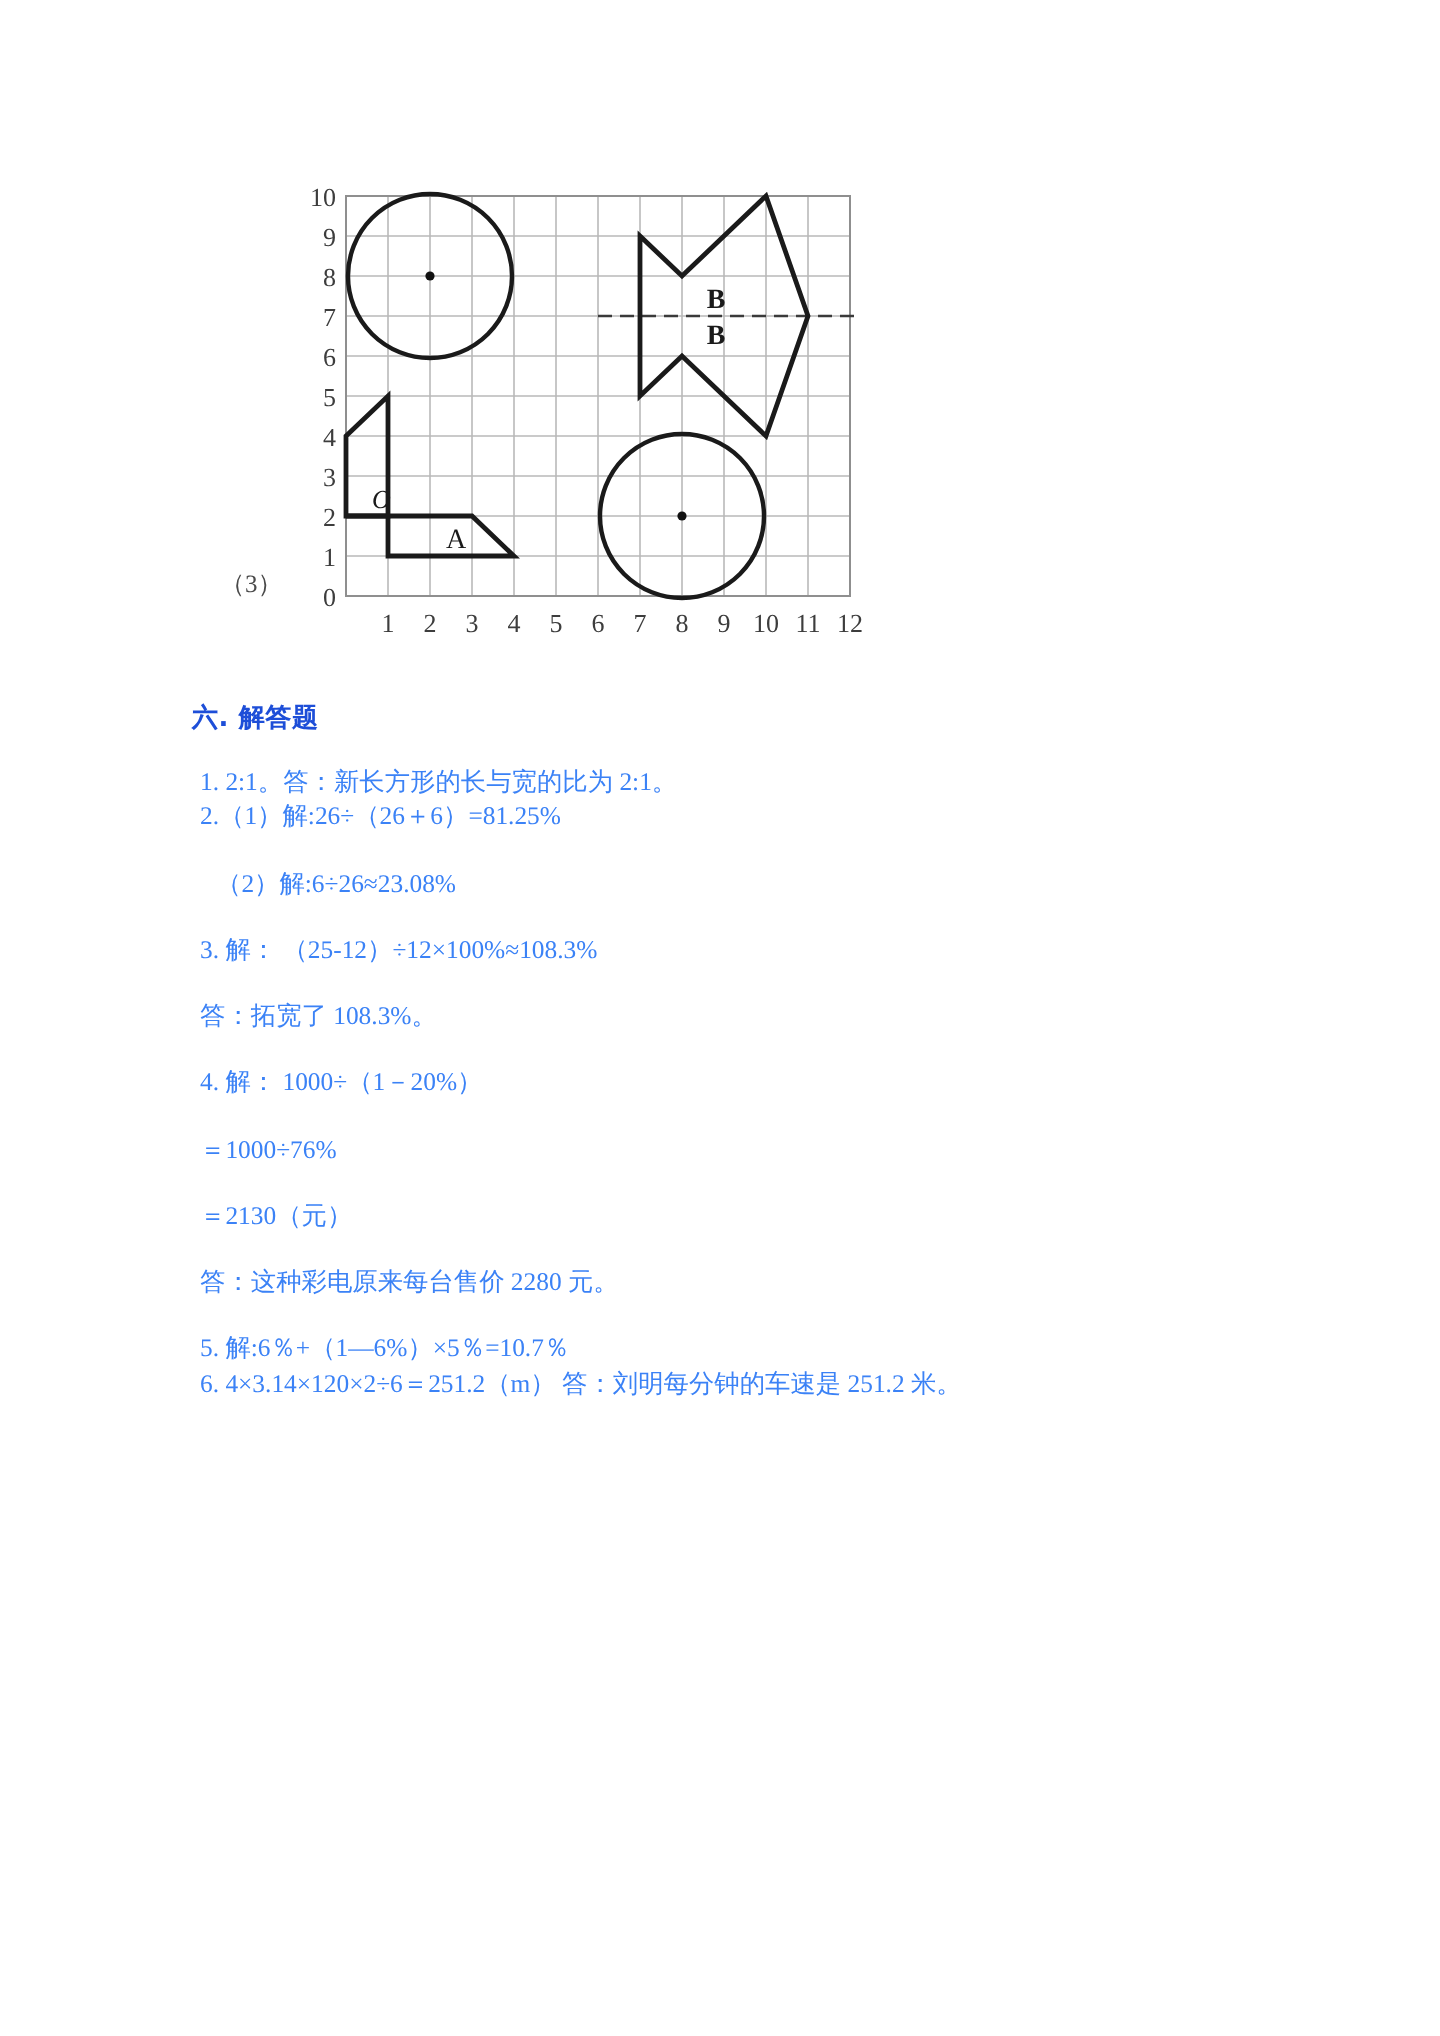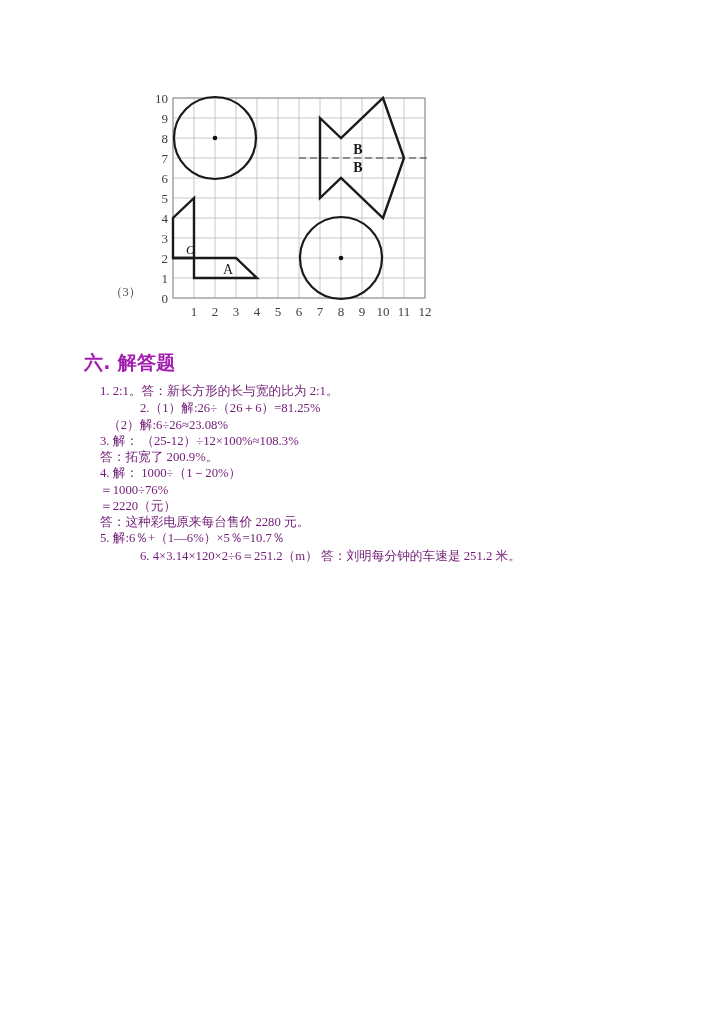--- a/index.html
+++ b/index.html
@@ -36,45 +36,45 @@
   }
   #grid-figure-svg {
     position: absolute;
     left: 130px;
     top: 78px;
   }
 
   
   #section-heading {
     position: absolute;
-    left: 84px;
+    left: 96px;
     top: 350px;
-    font-size: 19px;
+    font-size: 13px;
     font-weight: bold;
-    color: #a21caf;
+    color: #1d4ed8;
     font-family: "DejaVu Sans", "Liberation Sans", sans-serif;
     letter-spacing: 0.3px;
   }
 
   
   #answers {
     position: absolute;
     left: 100px;
     top: 383px;
     width: 560px;
   }
   .ans-line {
     font-size: 12.7px;
-    color: #701a75;
+    color: #3b82f6;
     line-height: 1.28;
     white-space: nowrap;
     font-family: "Liberation Serif", "DejaVu Serif", serif;
   }
-  .gap-sm { margin-top: 1px; margin-left: 40px; }
-  .gap-md { }
+  .gap-sm { margin-top: 1px; }
+  .gap-md { margin-top: 17px; }
   .indent-1 { padding-left: 8px; }
 </style>
 </head>
 <body>
 
 <div id="figure-block">
 
   <div id="figure-label">（3）</div>
 
   <svg id="grid-figure-svg" width="310" height="245" viewBox="0 0 310 245" xmlns="http://www.w3.org/2000/svg">
@@ -163,20 +163,20 @@
   </svg>
 </div>
 
 <div id="section-heading">六. 解答题</div>
 
 <div id="answers">
   <div class="ans-line">1. 2:1。答：新长方形的长与宽的比为 2:1。</div>
   <div class="ans-line gap-sm">2.（1）解:26÷（26＋6）=81.25%</div>
   <div class="ans-line gap-md indent-1">（2）解:6÷26≈23.08%</div>
   <div class="ans-line gap-md">3. 解： （25-12）÷12×100%≈108.3%</div>
-  <div class="ans-line gap-md">答：拓宽了 200.9%。</div>
+  <div class="ans-line gap-md">答：拓宽了 108.3%。</div>
   <div class="ans-line gap-md">4. 解： 1000÷（1－20%）</div>
   <div class="ans-line gap-md">＝1000÷76%</div>
-  <div class="ans-line gap-md">＝2220（元）</div>
+  <div class="ans-line gap-md">＝2130（元）</div>
   <div class="ans-line gap-md">答：这种彩电原来每台售价 2280 元。</div>
   <div class="ans-line gap-md">5. 解:6％+（1—6%）×5％=10.7％</div>
   <div class="ans-line gap-sm">6. 4×3.14×120×2÷6＝251.2（m）   答：刘明每分钟的车速是 251.2 米。</div>
 </div>
 
 </body></html>

